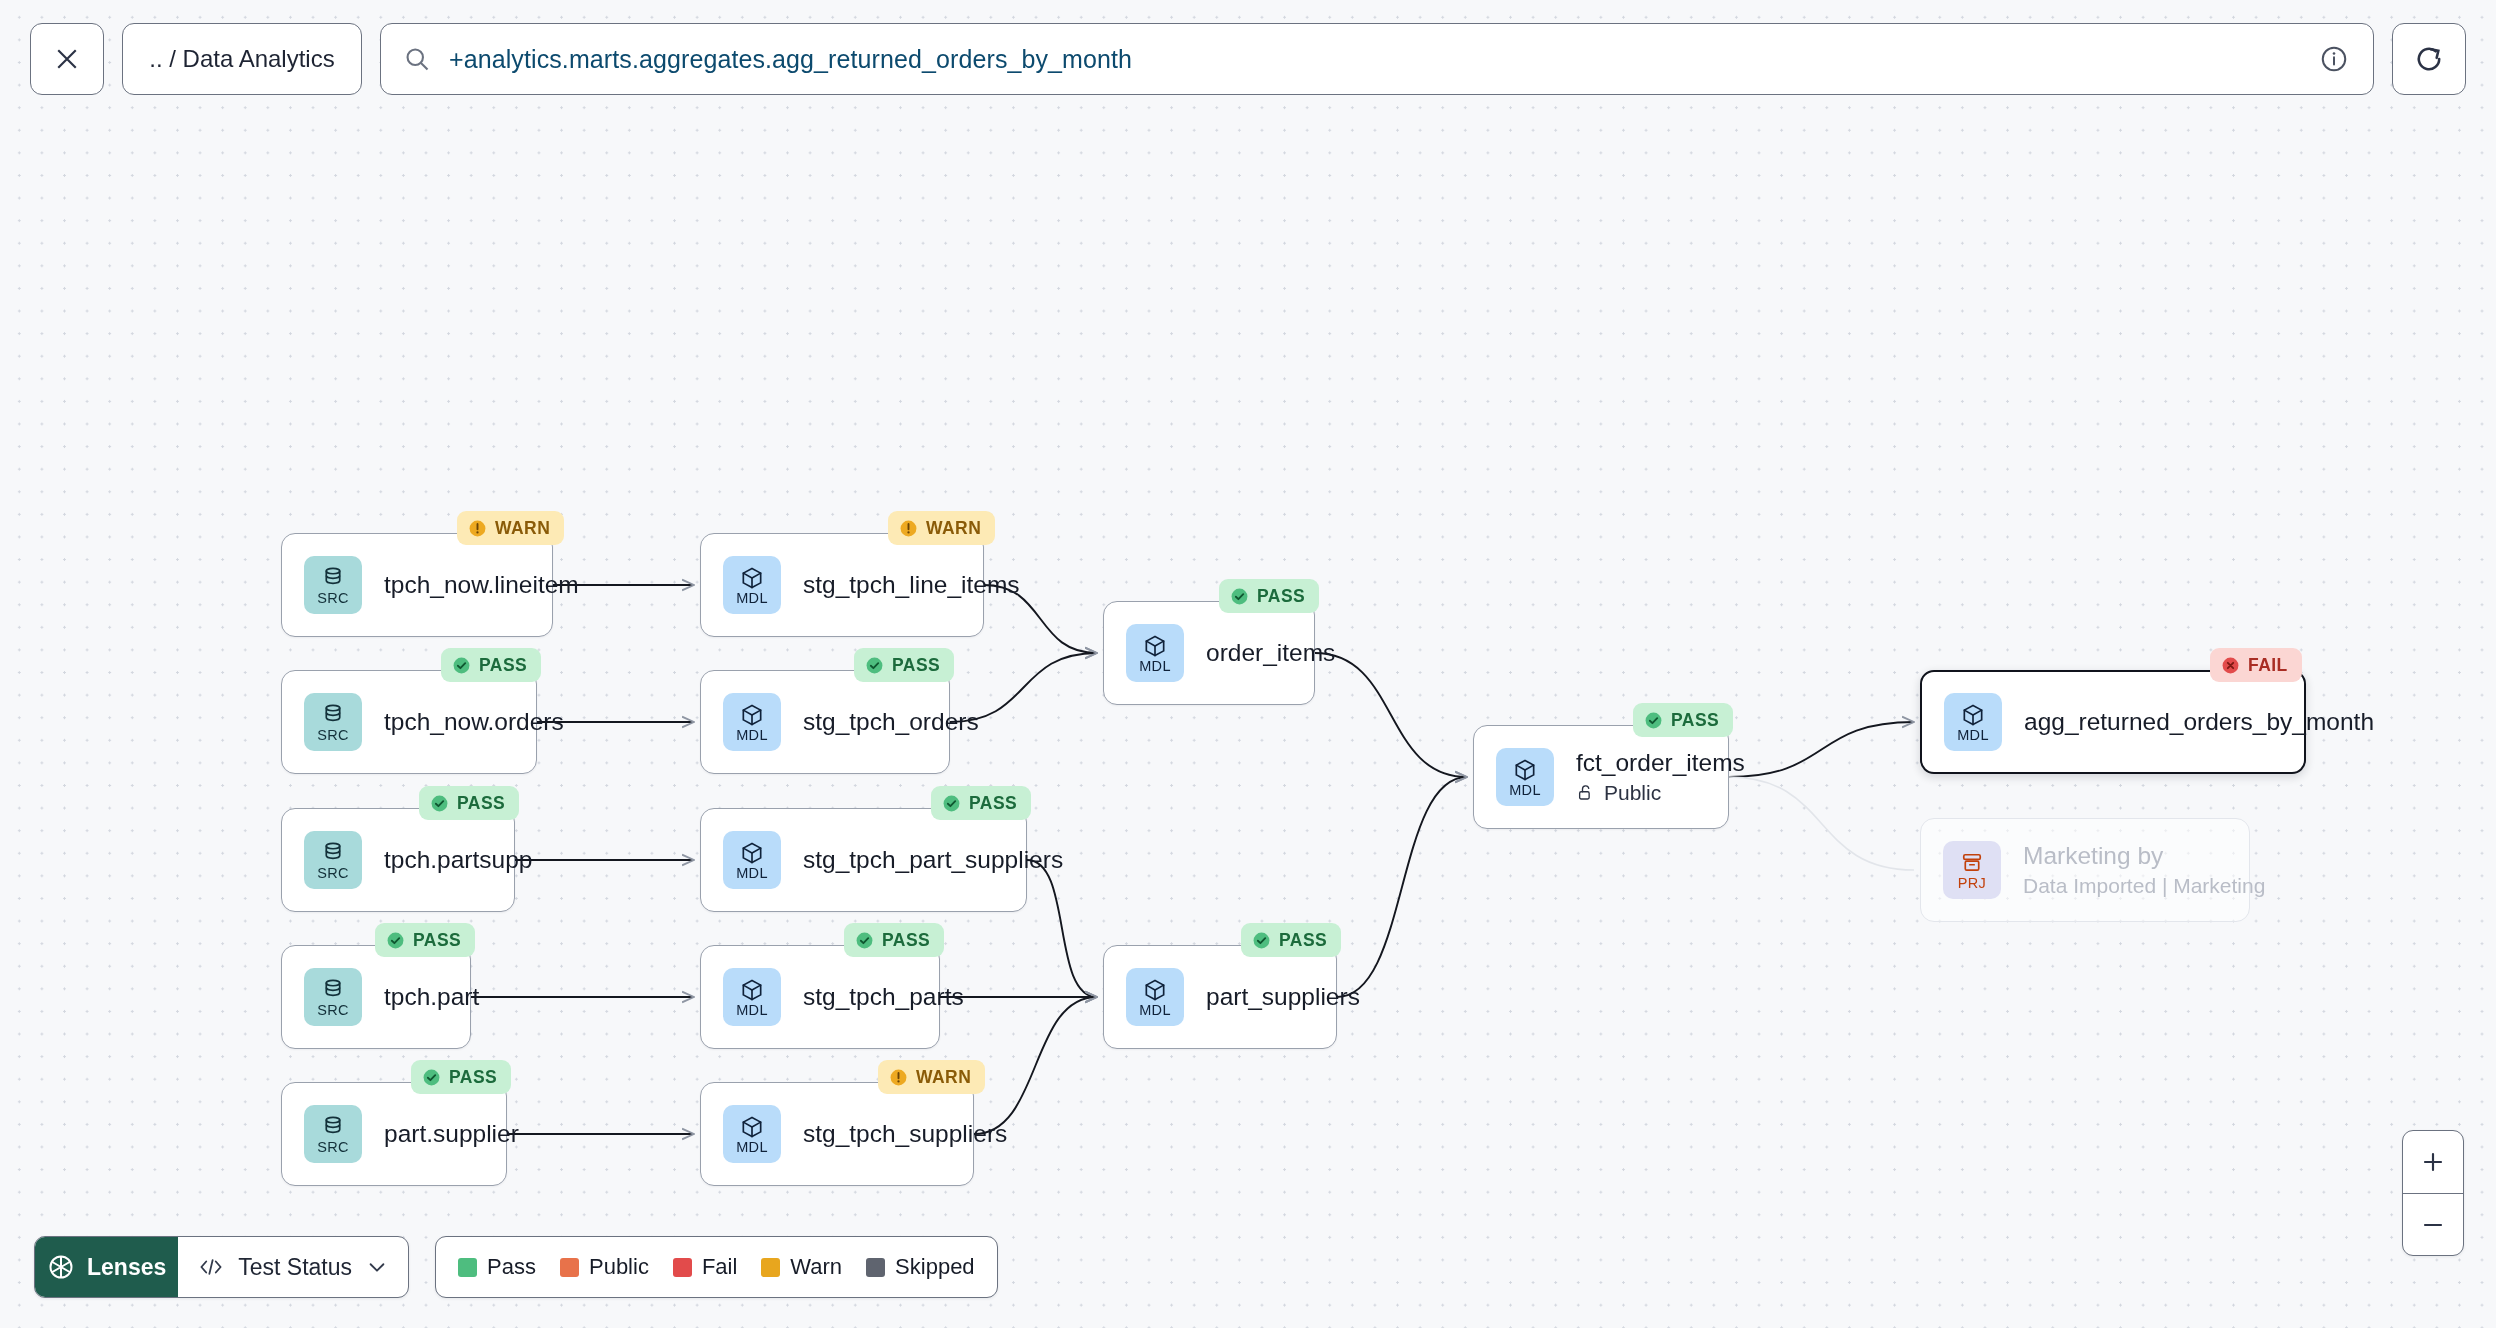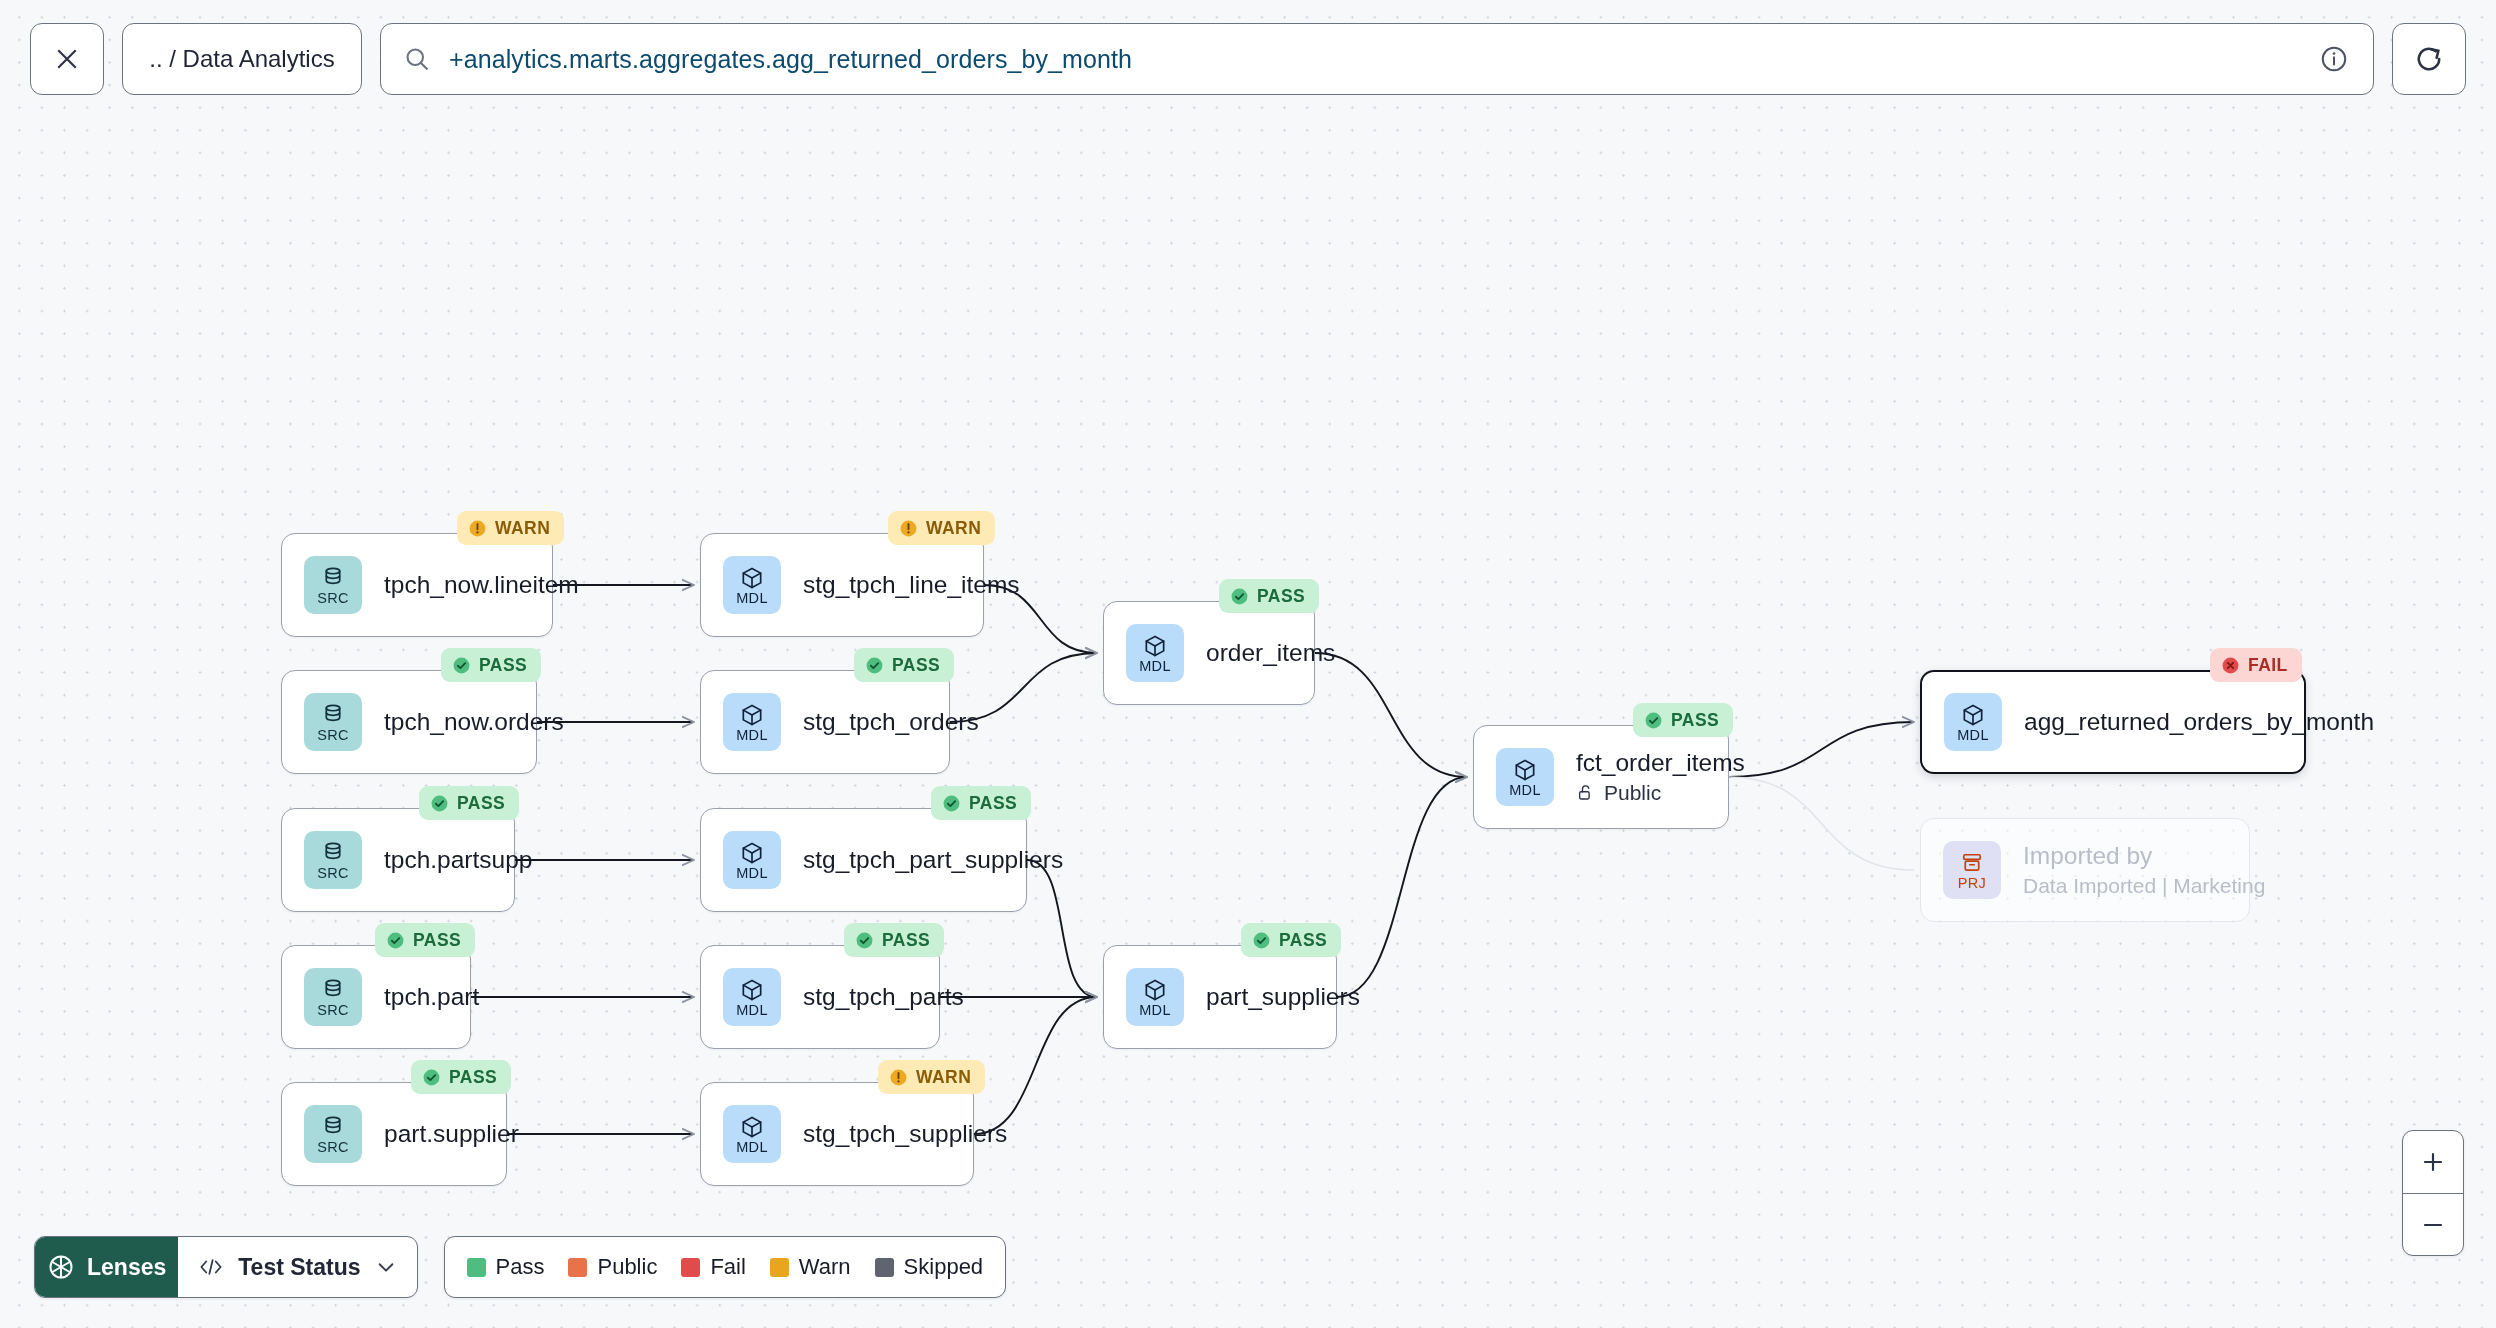--- a/index.html
+++ b/index.html
@@ -163,21 +163,21 @@
     font-size: 23px;
     font-weight: 700;
     cursor: pointer;
   }
   .lensbtn svg { width: 28px; height: 28px; }
   .teststatus {
     display: flex; align-items: center; gap: 14px;
     padding: 0 20px;
     font-size: 23px;
     color: #212735;
-    font-weight: 700;
+    font-weight: 400;
     cursor: pointer;
   }
   .teststatus .code { font-size: 22px; color: #323a4b; letter-spacing: -1px; }
   .teststatus .chev { width: 22px; height: 22px; color: #323a4b; }
 
   .legend {
     display: flex; align-items: center; gap: 24px;
     height: 62px;
     padding: 0 22px;
     background: #fff;
@@ -562,21 +562,21 @@
         <div class="node ghost" style="left: 1920px; top: 700px; width: 330px;">
           <div class="chip prj">
             <svg viewBox="0 0 24 24" fill="none" stroke="currentColor" stroke-width="1.55" stroke-linecap="round" stroke-linejoin="round">
               <rect x="4.4" y="4.4" width="15.2" height="4.2" rx="1.3"></rect>
               <rect x="5.8" y="10.2" width="12.4" height="8.4" rx="1.3"></rect>
               <path d="M10 13.6 h4"></path>
             </svg>
             <span class="ctag">PRJ</span>
           </div>
           <div class="nlabel">
-            <div class="ntitle">Imported by</div>
+            <div class="ntitle">Marketing by</div>
             <div class="nsub">
               <span>Data Imported | Marketing</span>
             </div>
           </div>
         </div>
       </div>
   </div>
 
   <div class="bottombar">
 

